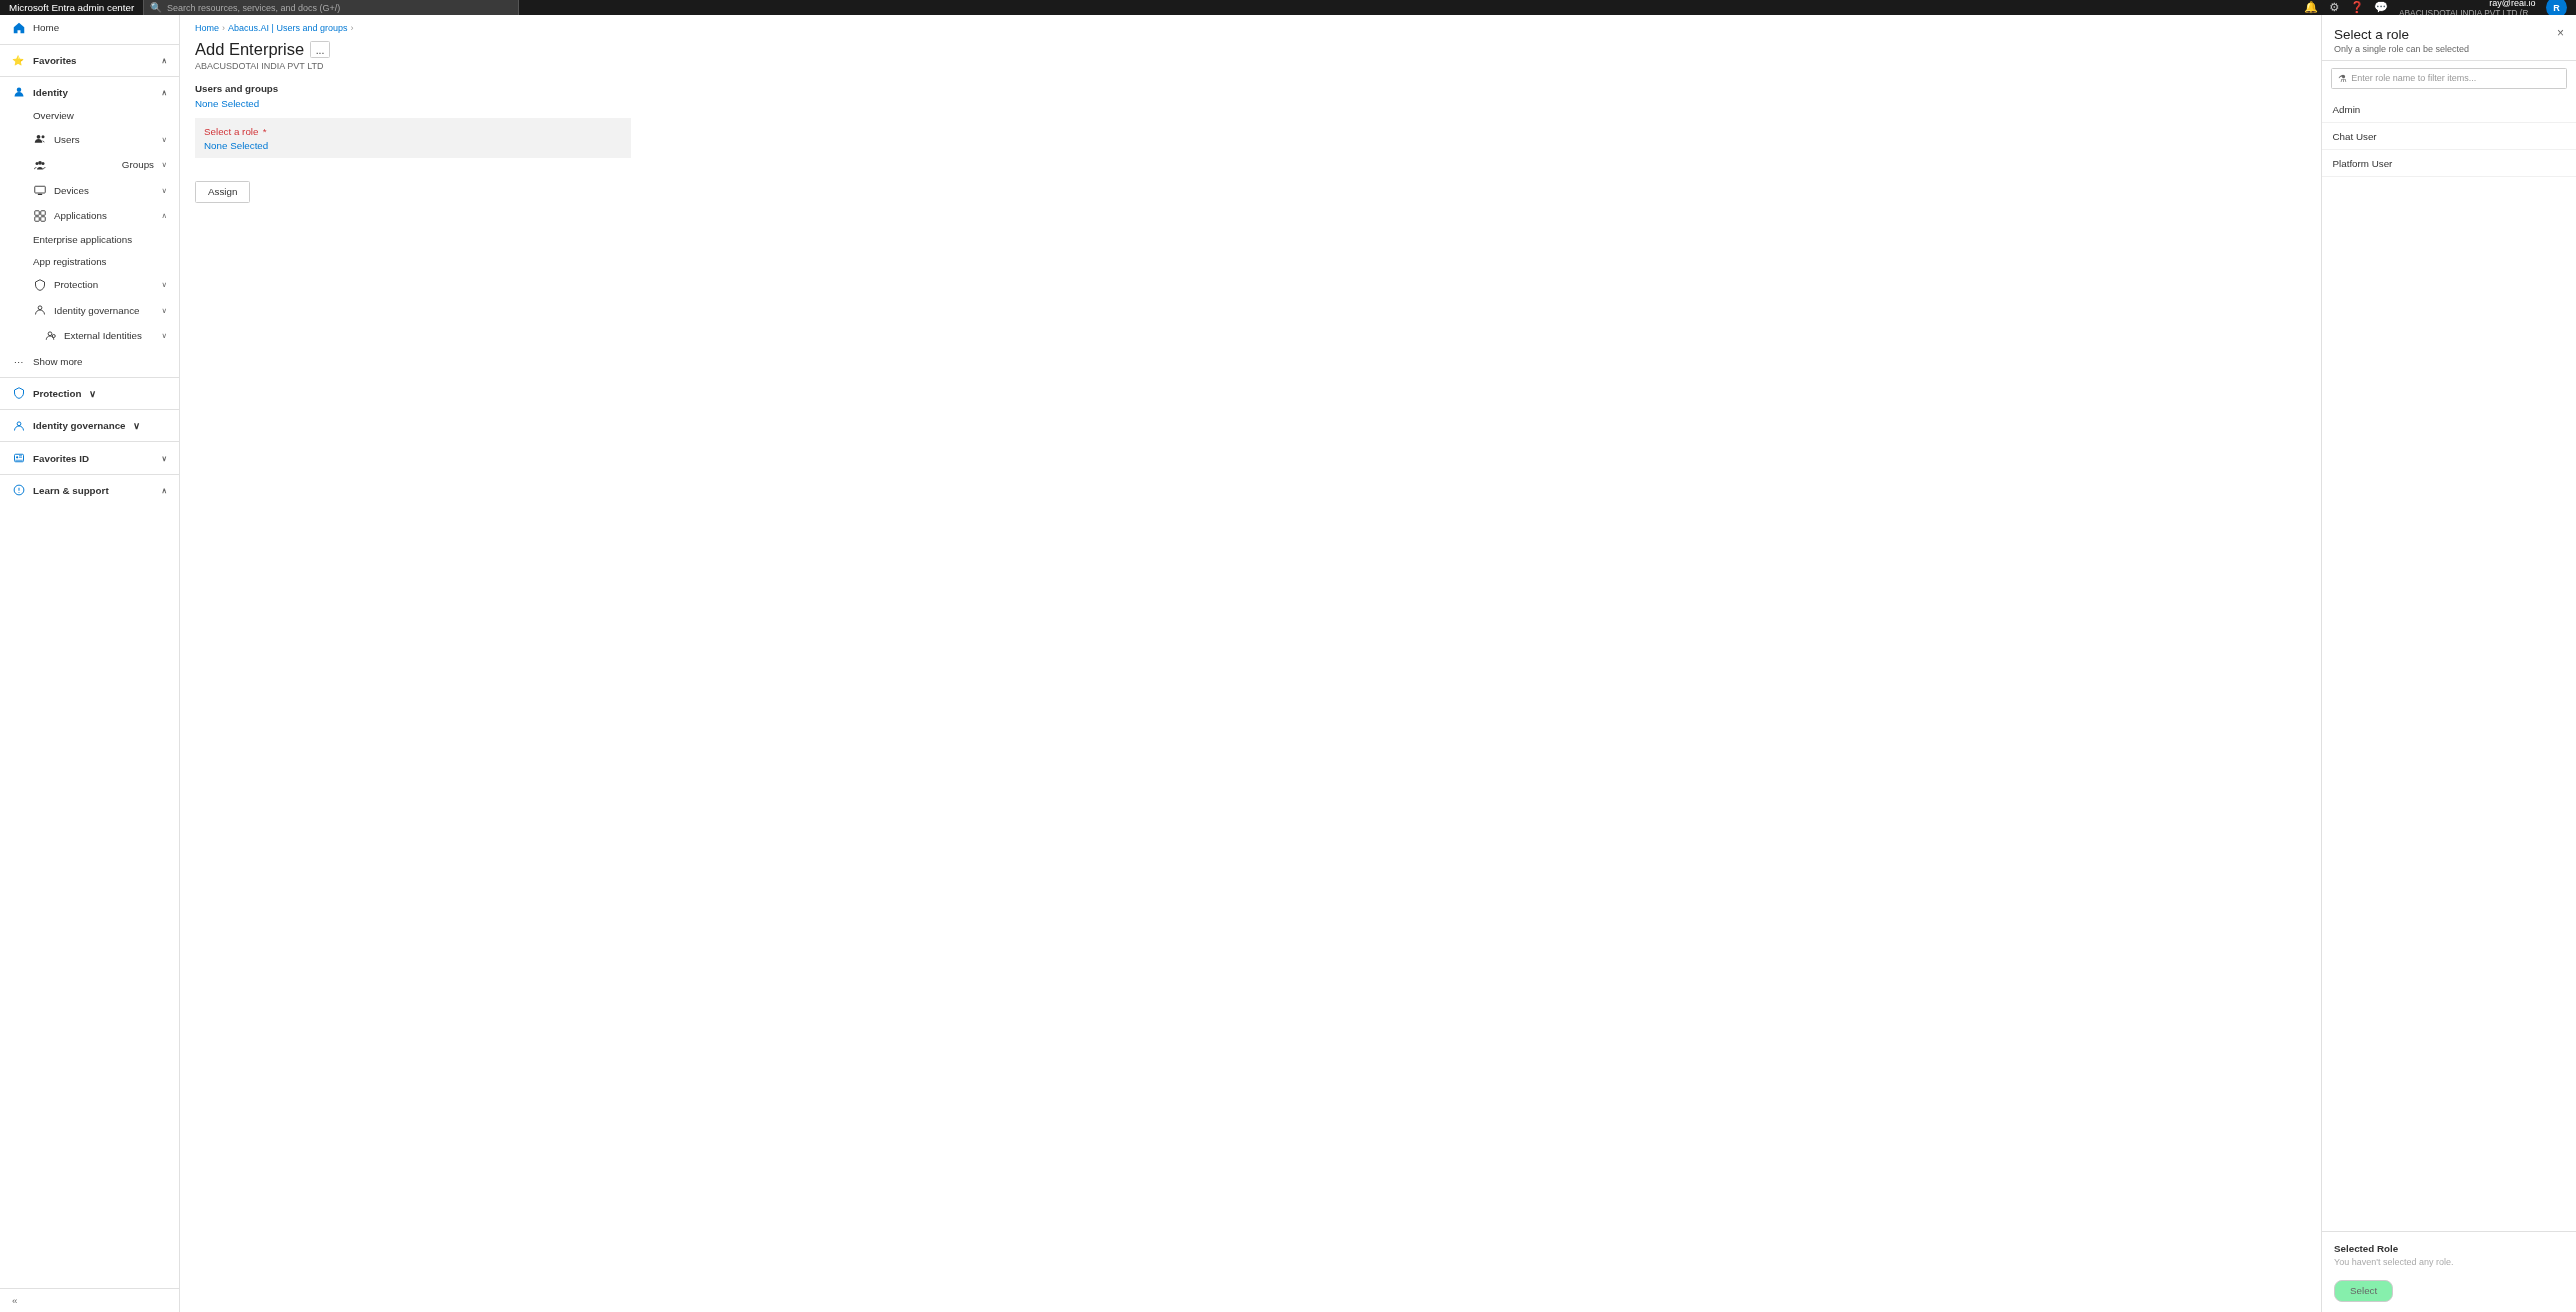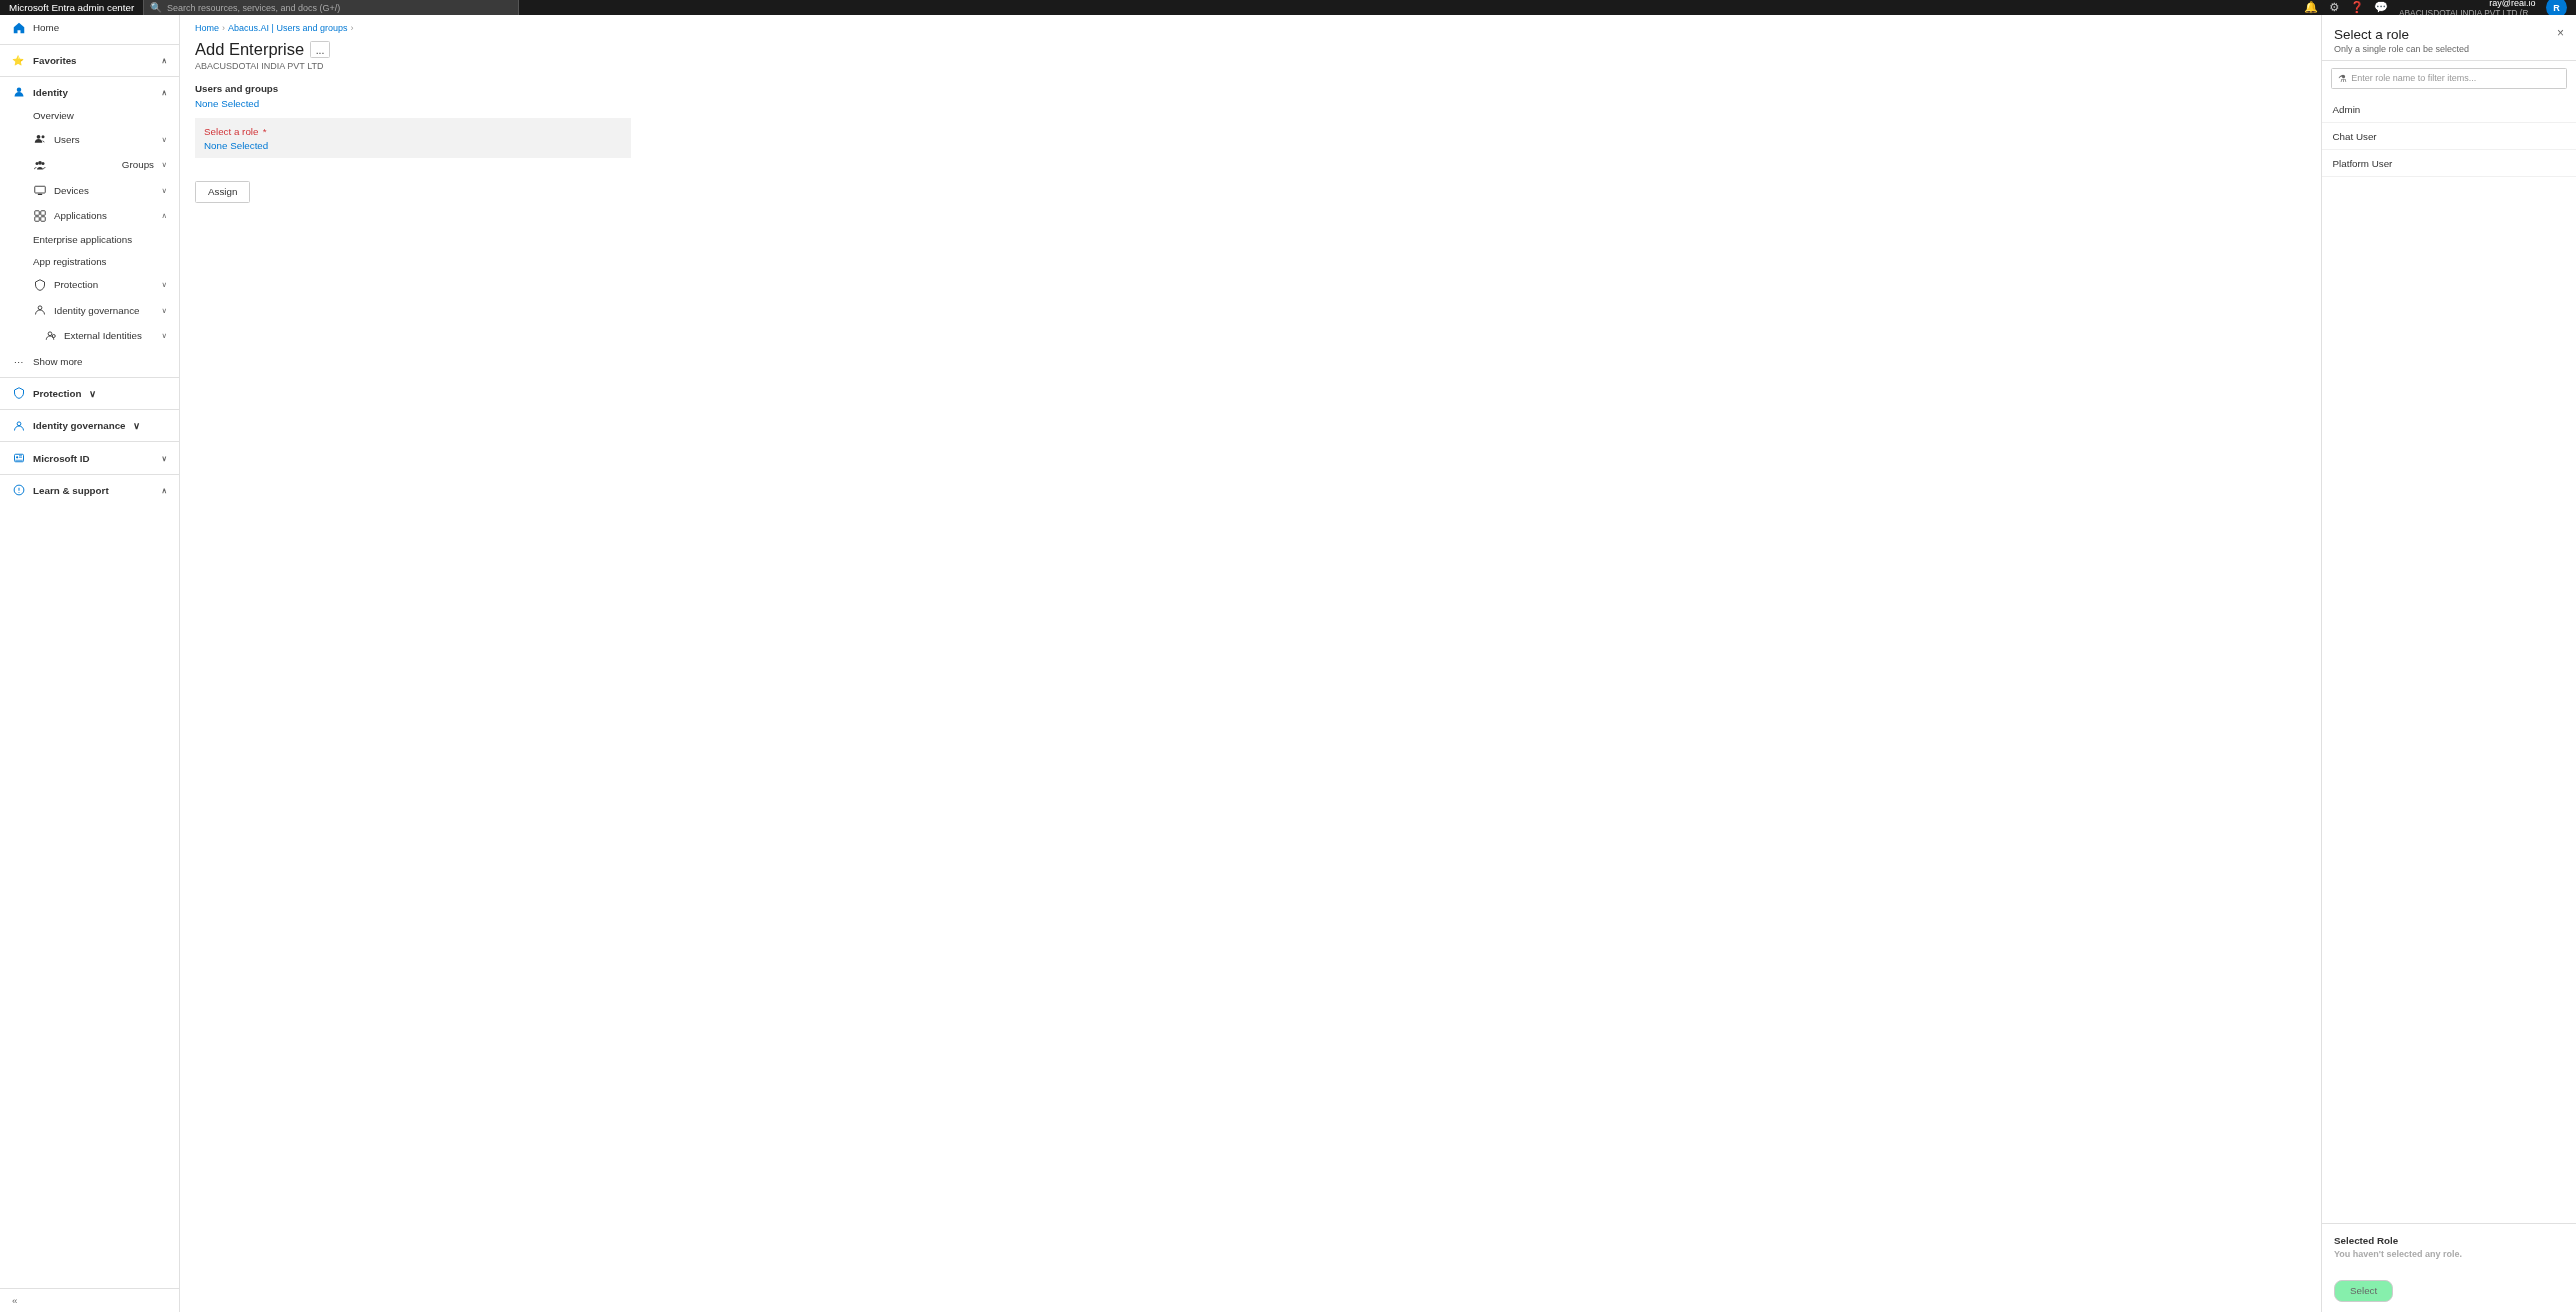--- a/index.html
+++ b/index.html
@@ -225,21 +225,21 @@
       font-size: 9.8px;
       color: #333;
       cursor: pointer;
       border-bottom: 0.8px solid #f0f0f0;
     }
     .panel-footer {
       border-top: 0.8px solid #e0e0e0;
       padding: 10.5px 12px;
     }
     .selected-role-label { font-size: 9.8px; font-weight: 600; color: #333; margin-bottom: 3px; }
-    .selected-role-none { font-size: 9px; color: #aaa; margin-bottom: 21px; font-weight: bold; }
+    .selected-role-none { font-size: 9px; color: #aaa; margin-bottom: 13px; }
     .select-btn {
       padding: 4.5px 15px;
       background: #86efac;
       border: 0.8px solid #ccc;
       border-radius: 8px;
       cursor: pointer;
       font-size: 9.8px;
       color: #666;
     }
 
@@ -443,21 +443,21 @@
     <div class="sidebar-divider"></div>
 
     <div class="sidebar-section-header">
       <span class="icon">
         <svg class="svg-icon" viewBox="0 0 16 16" fill="#0078d4">
             <rect x="2" y="3" width="12" height="10" rx="1.5" fill="none" stroke="#0078d4" stroke-width="1.3"></rect>
             <circle cx="5.5" cy="7" r="1.5"></circle>
             <path d="M8 5h4M8 7h4M3 11h10" stroke="#0078d4" stroke-width="1" fill="none"></path>
           </svg>
       </span>
-      <span class="label">Microsoft ID</span>
+      <span class="label">Favorites ID</span>
       <span class="chevron">∨</span>
     </div>
 
     <div class="sidebar-divider"></div>
 
     <div class="sidebar-section-header">
       <span class="icon">
         <svg class="svg-icon" viewBox="0 0 16 16" fill="none" stroke="#0078d4" stroke-width="1.3">
             <circle cx="8" cy="8" r="6.5"></circle>
             <path d="M8 5v4M8 11v1"></path>

